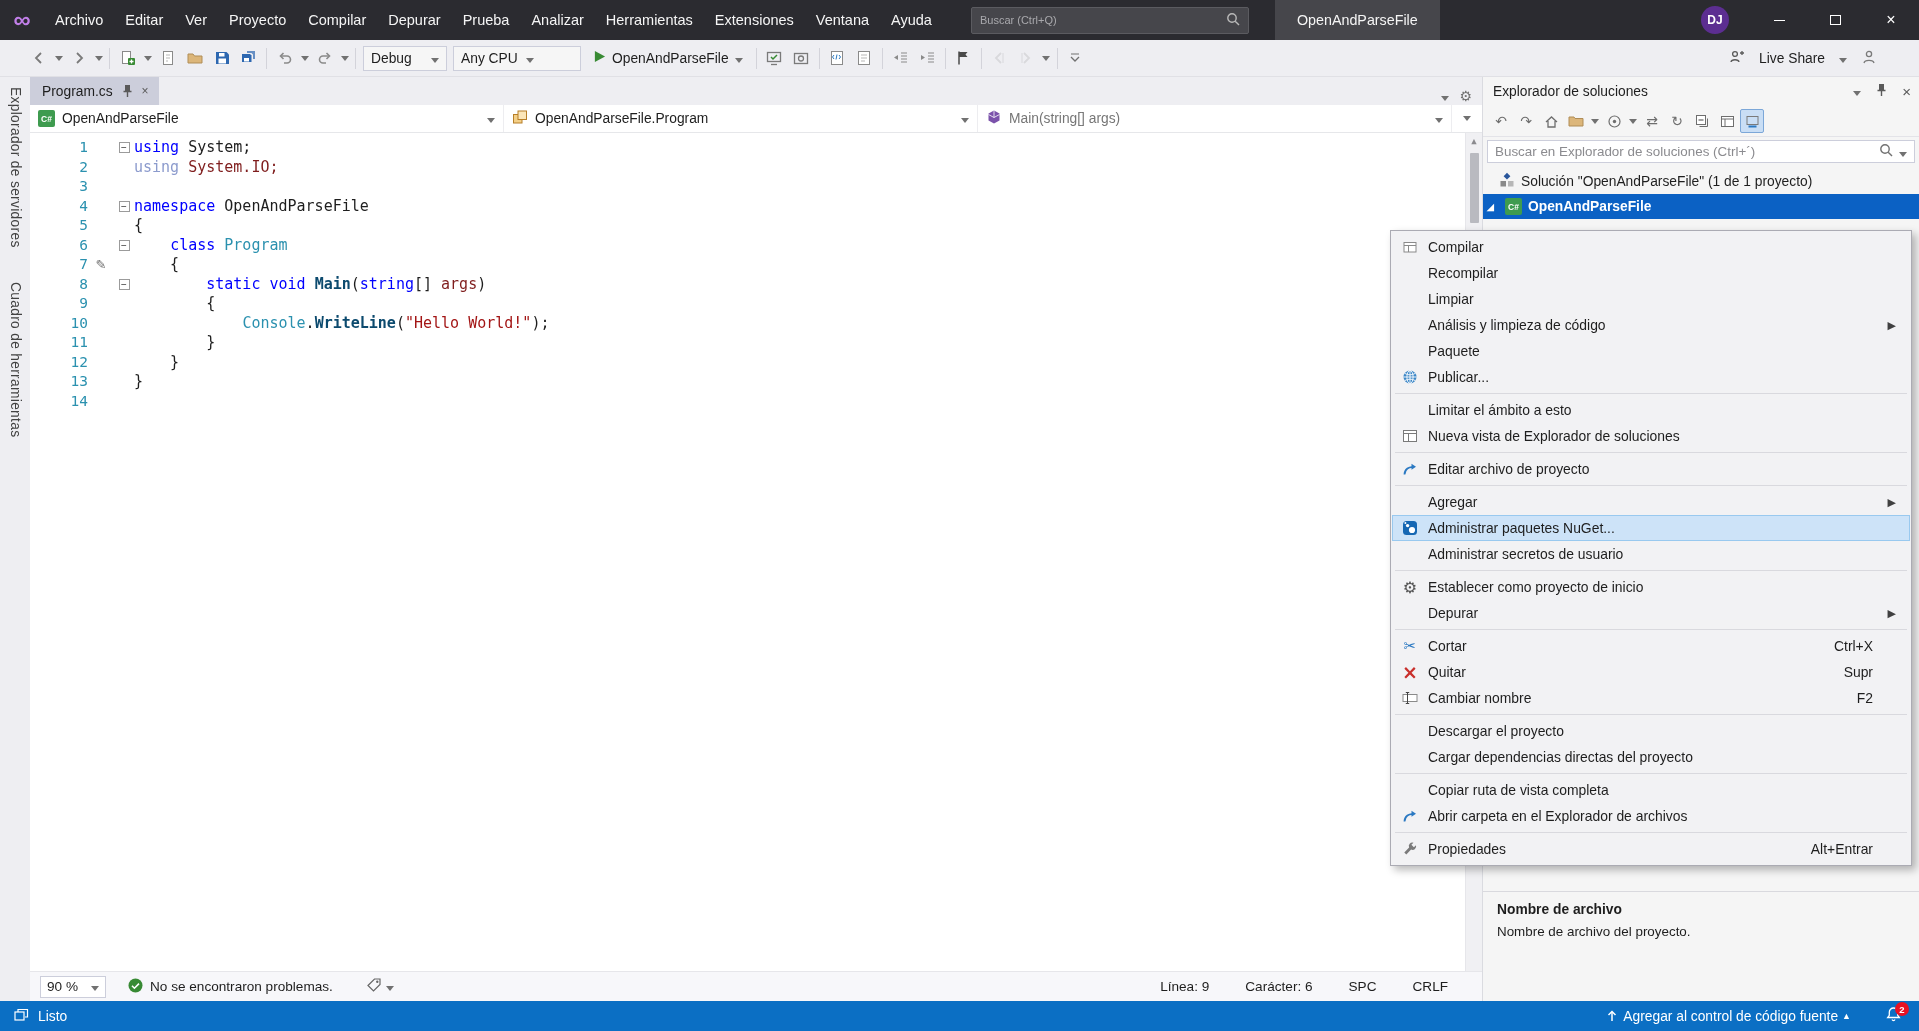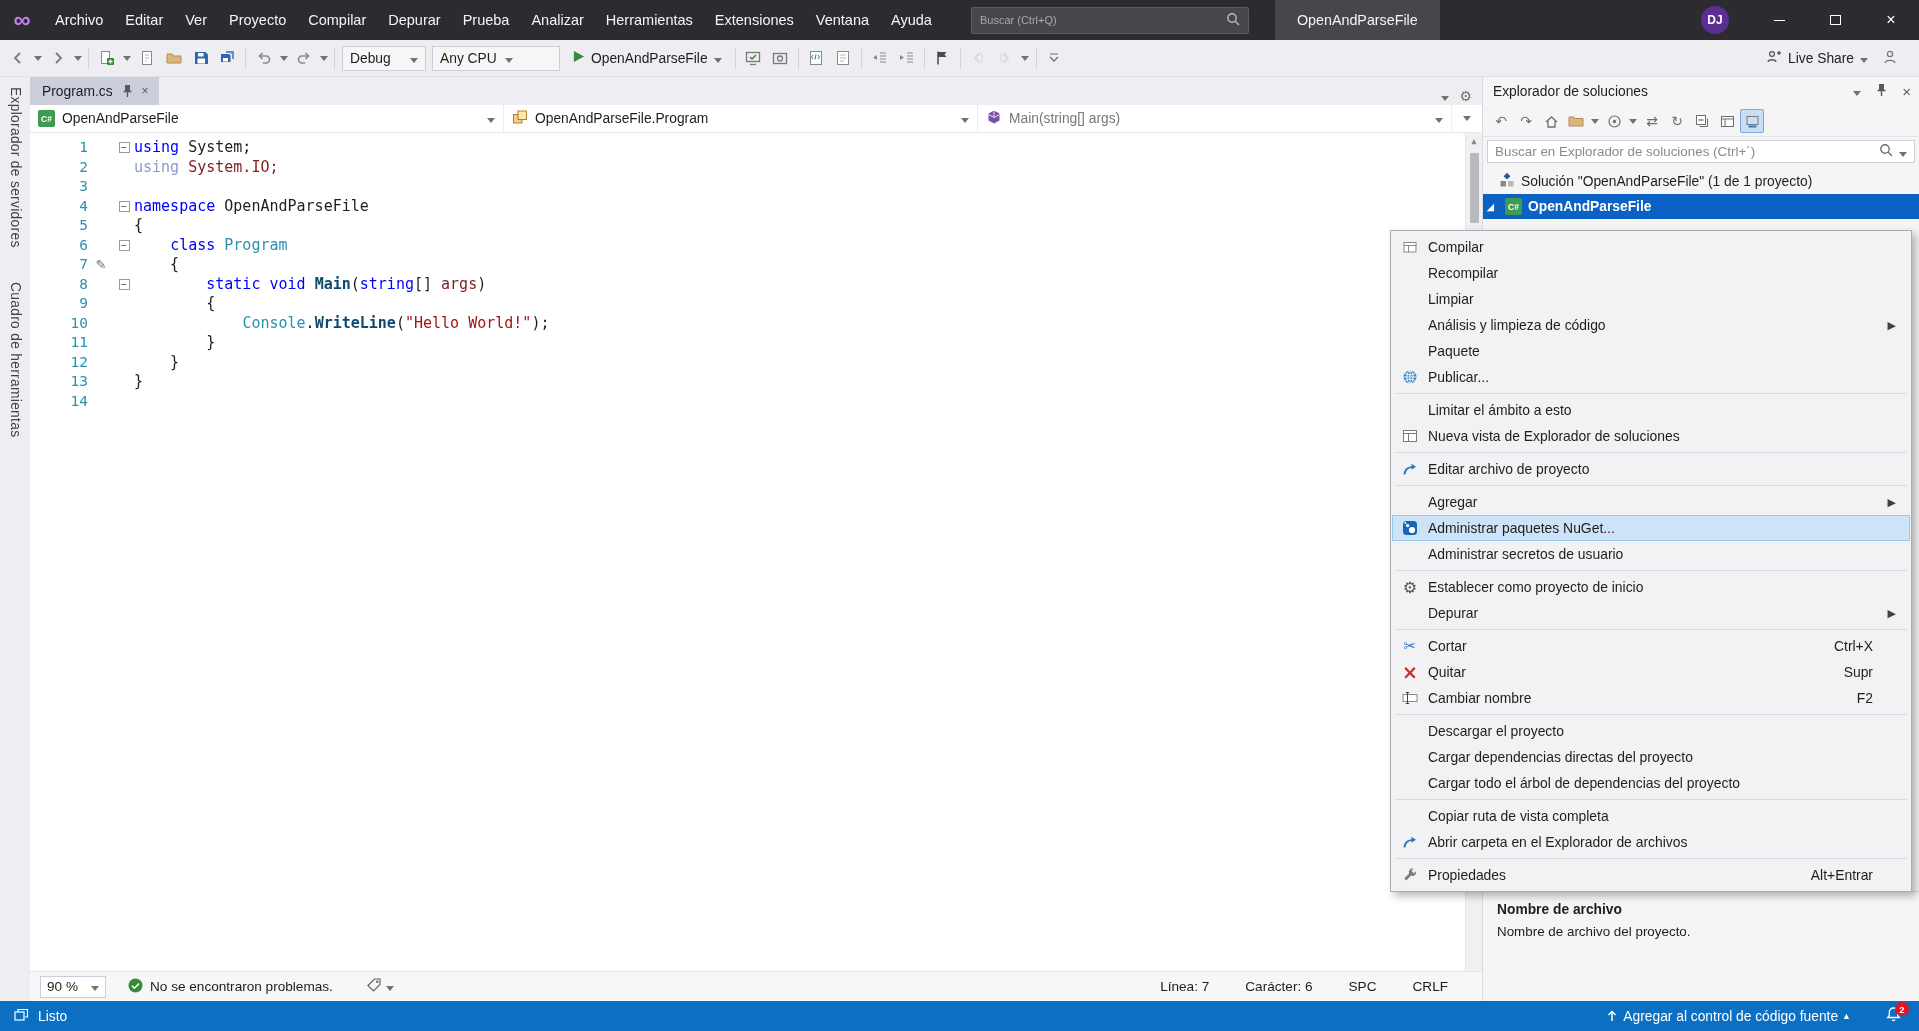--- a/index.html
+++ b/index.html
@@ -14,28 +14,28 @@
   .tb-search input { flex:1; background:transparent; border:none; outline:none; color:#C8C8C8; font-size:11px; font-family:"Liberation Sans",sans-serif; }
   .tb-search input::placeholder { color:#A9A9AD; }
   .title-box { margin-left:26px; height:100%; display:flex; align-items:center; padding:0 22px; background:#46464B; font-size:14.3px; }
   .tb-right { margin-left:auto; display:flex; align-items:center; height:100%; }
   .avatar { width:28px; height:28px; border-radius:50%; background:#5C2E91; color:#fff; font-size:12px; font-weight:bold; display:flex; align-items:center; justify-content:center; margin-right:22px; }
   .win-btn { width:56px; height:100%; display:flex; align-items:center; justify-content:center; color:#fff; font-size:16px; }
   .wb-min { width:11px; height:1px; background:#fff; display:inline-block; }
   .wb-max { width:11px; height:10px; border:1px solid #fff; display:inline-block; }
 
   
-  .toolbar { height:37px; background:#EEEEF2; display:flex; align-items:center; padding:0 4px; border-bottom:1px solid #E0E0E5; font-size:13.8px; }
+  .toolbar { height:37px; background:#EEEEF2; display:flex; align-items:center; padding:0 25px; border-bottom:1px solid #E0E0E5; font-size:13.8px; }
   .tb-icon { width:27px; height:27px; display:flex; align-items:center; justify-content:center; border-radius:2px; }
   .tb-icon.dim { opacity:.45; }
   .vsep { width:1px; height:21px; background:#D3D3DA; margin:0 4px; }
   .dd { display:flex; align-items:center; background:#F6F6F6; border:1px solid #CCCEDB; height:25px; padding:0 7px; gap:8px; margin:0 3px; }
   .dd .lbl { min-width:52px; }
   .run { display:flex; align-items:center; gap:6px; padding:0 7px; height:27px; margin:0 2px; }
-  .live-share { margin-left:auto; display:flex; align-items:center; gap:6px; padding:0 8px; height:27px; }
+  .live-share { margin-left:auto; display:flex; align-items:center; gap:14px; padding:0 8px; height:27px; }
   .tb-far { display:flex; align-items:center; gap:2px; margin-right:12px; }
 
   
   .main { display:flex; height:924px; }
   .leftstrip { width:30px; background:#EEEEF2; display:flex; flex-direction:column; align-items:center; padding-top:10px; gap:34px; }
   .vlabel { writing-mode:vertical-rl; font-size:13.8px; color:#424242; letter-spacing:.3px; }
 
   .editor-col { flex:1; display:flex; flex-direction:column; background:#fff; min-width:0; }
 
   
@@ -466,21 +466,21 @@
       <div class="tagbox">
         <span id="tag-slot"><svg width="14" height="14">
               <path d="M1 7.5 7.5 1H13v5.5L6.5 13z" fill="none" stroke="#666" stroke-width="1.2"></path>
               <circle cx="10.3" cy="3.7" r="1.2" fill="#666"></circle>
             </svg></span>
         <span class="caret-ph"><svg width="8" height="5" viewBox="0 0 8 5">
               <path d="M0 0h8L4 5z" fill="#717171"></path>
             </svg></span>
       </div>
       <div class="right">
-        <span>Línea: 7</span>
+        <span>Línea: 9</span>
         <span>Carácter: 6</span>
         <span>SPC</span>
         <span>CRLF</span>
       </div>
     </div>
   </div>
 
   <div class="right-panel">
     <div class="panel-header">
       <span>Explorador de soluciones</span>
@@ -736,24 +736,20 @@
     </div>
     <div class="cm-sep"></div>
     <div class="cm-item">
       <span class="cicon"></span>
       <span class="clbl">Descargar el proyecto</span>
     </div>
     <div class="cm-item">
       <span class="cicon"></span>
       <span class="clbl">Cargar dependencias directas del proyecto</span>
     </div>
-    <div class="cm-item">
-      <span class="cicon"></span>
-      <span class="clbl">Cargar todo el árbol de dependencias del proyecto</span>
-    </div>
     <div class="cm-sep"></div>
     <div class="cm-item">
       <span class="cicon"></span>
       <span class="clbl">Copiar ruta de vista completa</span>
     </div>
     <div class="cm-item">
       <span class="cicon">
         <svg width="16" height="16">
           <path d="M2.5 13.5C2.5 8 7.5 5.5 11 6.2" fill="none" stroke="#2B79C2" stroke-width="1.8"></path>
           <path d="M9.5 2.8 14 5.8l-4.5 3z" fill="#2B79C2"></path>

